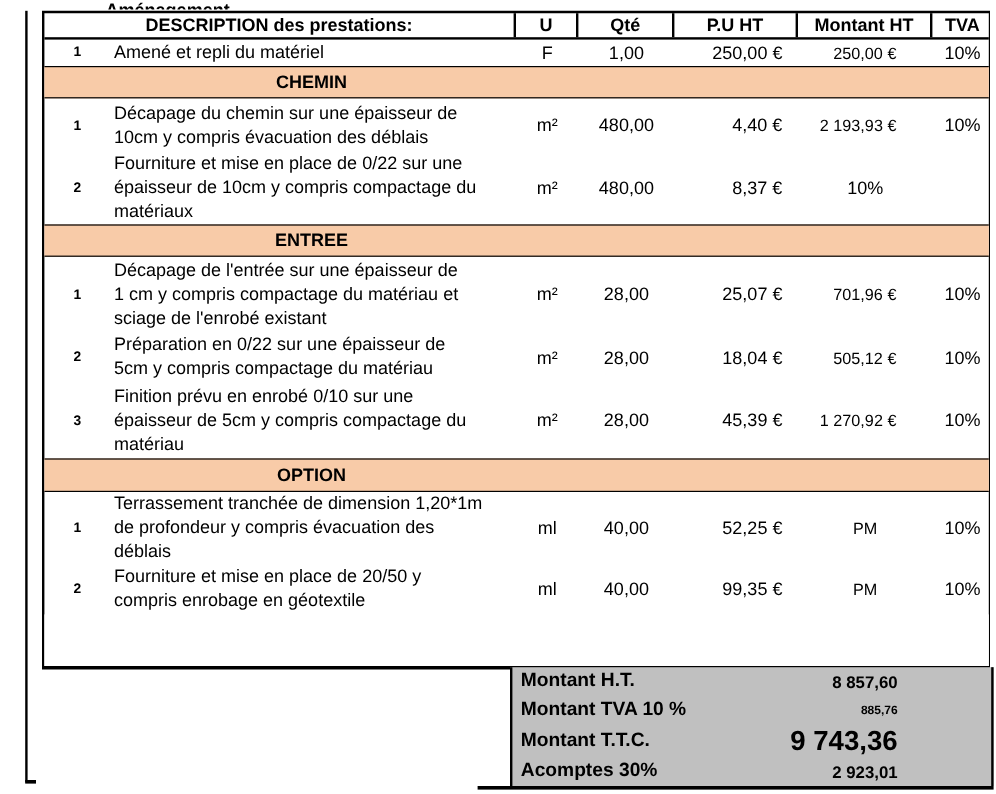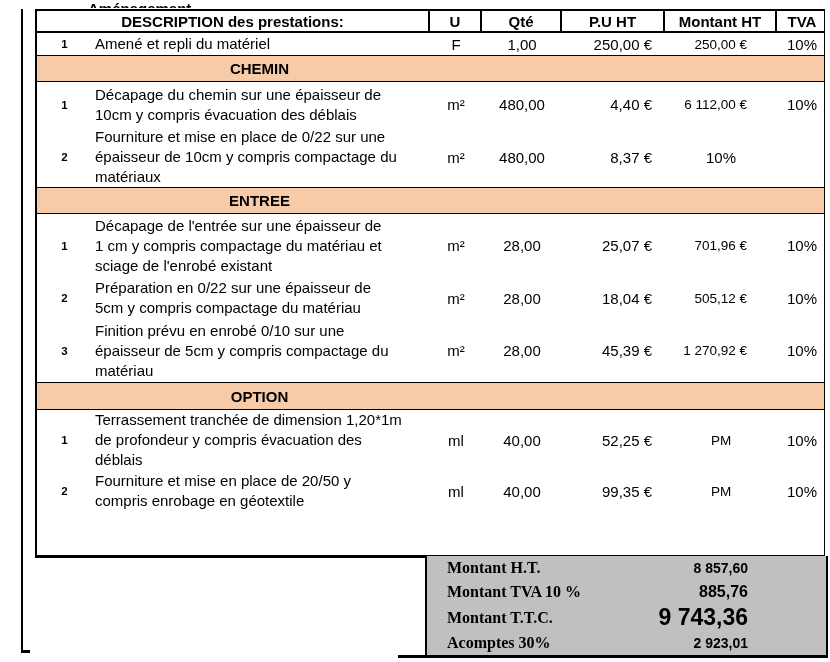--- a/index.html
+++ b/index.html
@@ -92,24 +92,24 @@
     position:absolute;left:425px;top:556px;width:403px;height:99px;
     background:var(--totals-bg);
     border-left:2.5px solid var(--line);
     border-right:2px solid var(--line);
     display:flex;flex-direction:column;
   }
   .totals-row{
     flex:1;display:flex;align-items:center;justify-content:space-between;
     font-weight:bold;
   }
-  .totals-row .t-label{padding-left:20px;font-size:16px;white-space:nowrap;font-family:Liberation Serif, serif;}
+  .totals-row .t-label{padding-left:7px;font-size:16px;white-space:nowrap;}
   .totals-row .t-value{padding-right:78px;text-align:right;white-space:nowrap;}
   .totals-row.t0 .t-value{font-size:14px;margin-left:28px;}
-  .totals-row.t1 .t-value{font-size:16px;}
+  .totals-row.t1 .t-value{font-size:10px;}
   .totals-row.t2 .t-value{font-size:23px;}
   .totals-row.t3 .t-value{font-size:14px;}
   .bottom-rule{
     position:absolute;left:398px;top:655px;width:430px;height:3px;
     background:var(--line);
   }
 </style>
 </head>
 <body>
 
@@ -144,21 +144,21 @@
         <div class="section-band" style="height: 27px;">
           <span class="band-label">CHEMIN</span>
         </div>
         <div class="item-row" style="height: 45px;">
           <div class="cell num">1</div>
           <div class="cell desc">Décapage du chemin sur une épaisseur de
 10cm y compris évacuation des déblais</div>
           <div class="cell unit">m²</div>
           <div class="cell qte">480,00</div>
           <div class="cell pu">4,40 €</div>
-          <div class="cell montant right">6 112,00 €</div>
+          <div class="cell montant right">2 193,93 €</div>
           <div class="cell tva">10%</div>
         </div>
         <div class="item-row" style="height: 60px;">
           <div class="cell num">2</div>
           <div class="cell desc">Fourniture et mise en place de 0/22 sur une
 épaisseur de 10cm y compris compactage du
 matériaux</div>
           <div class="cell unit">m²</div>
           <div class="cell qte">480,00</div>
           <div class="cell pu">8,37 €</div>

